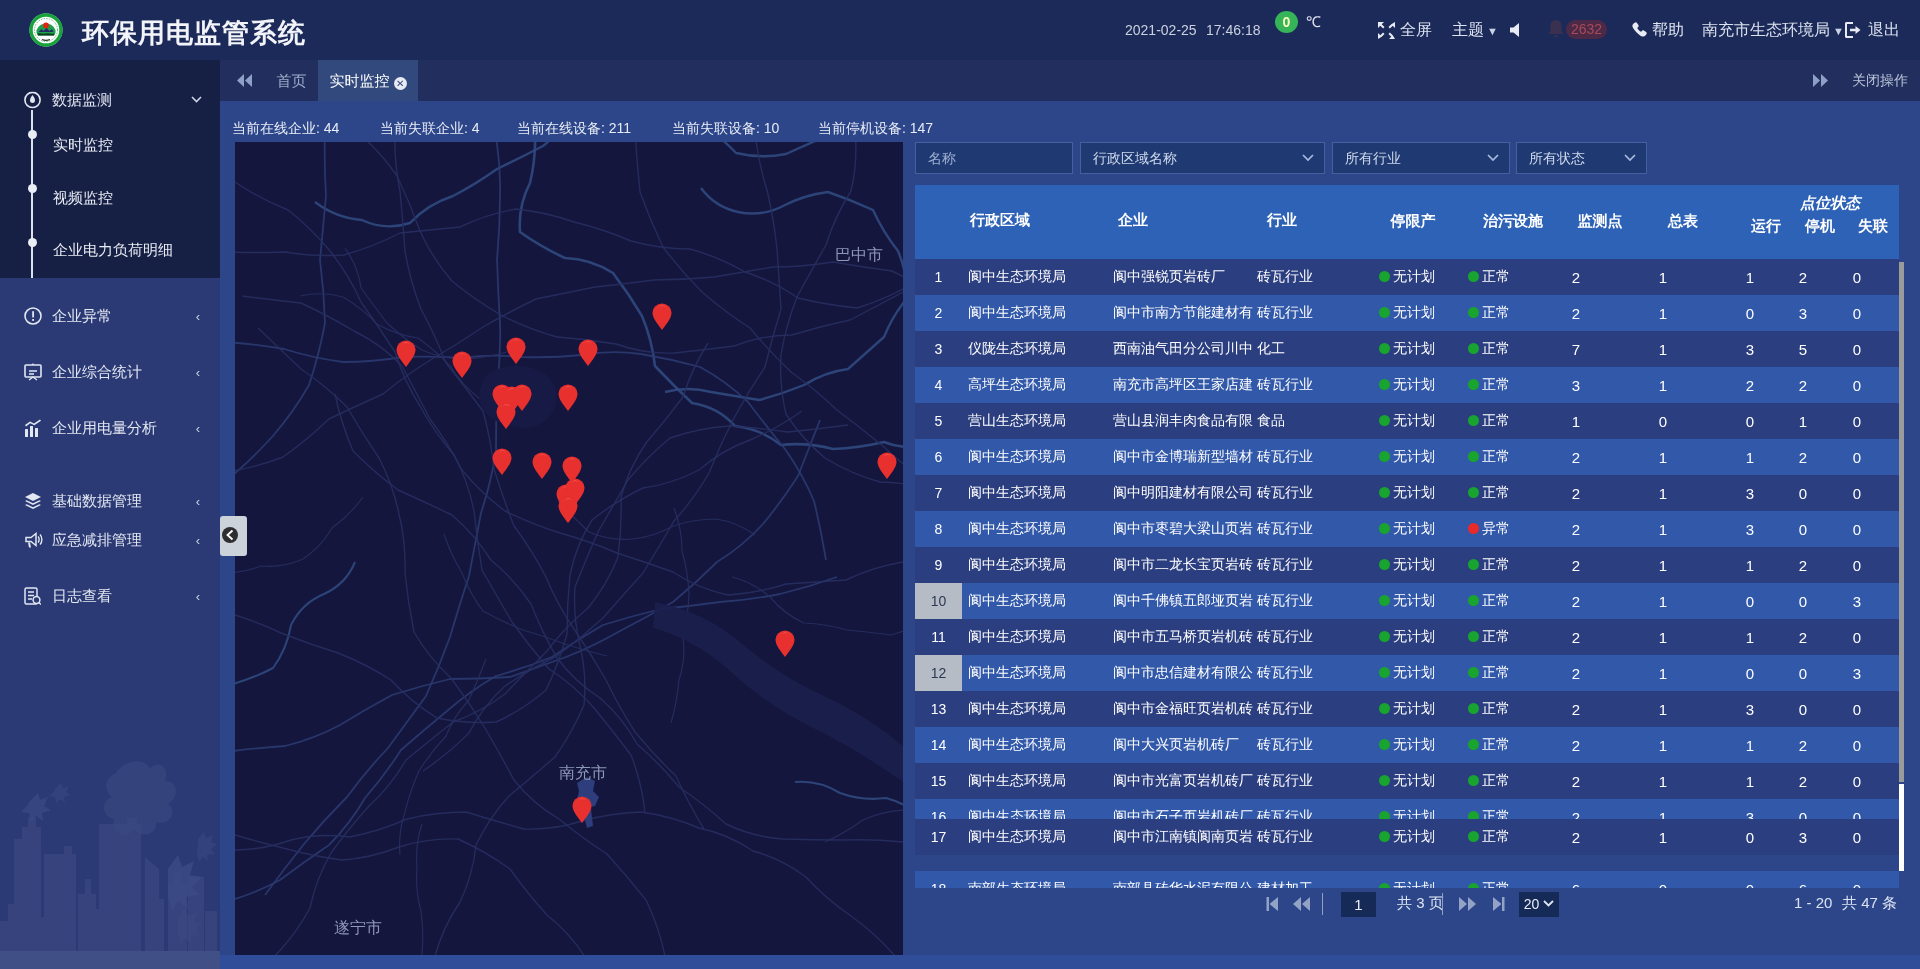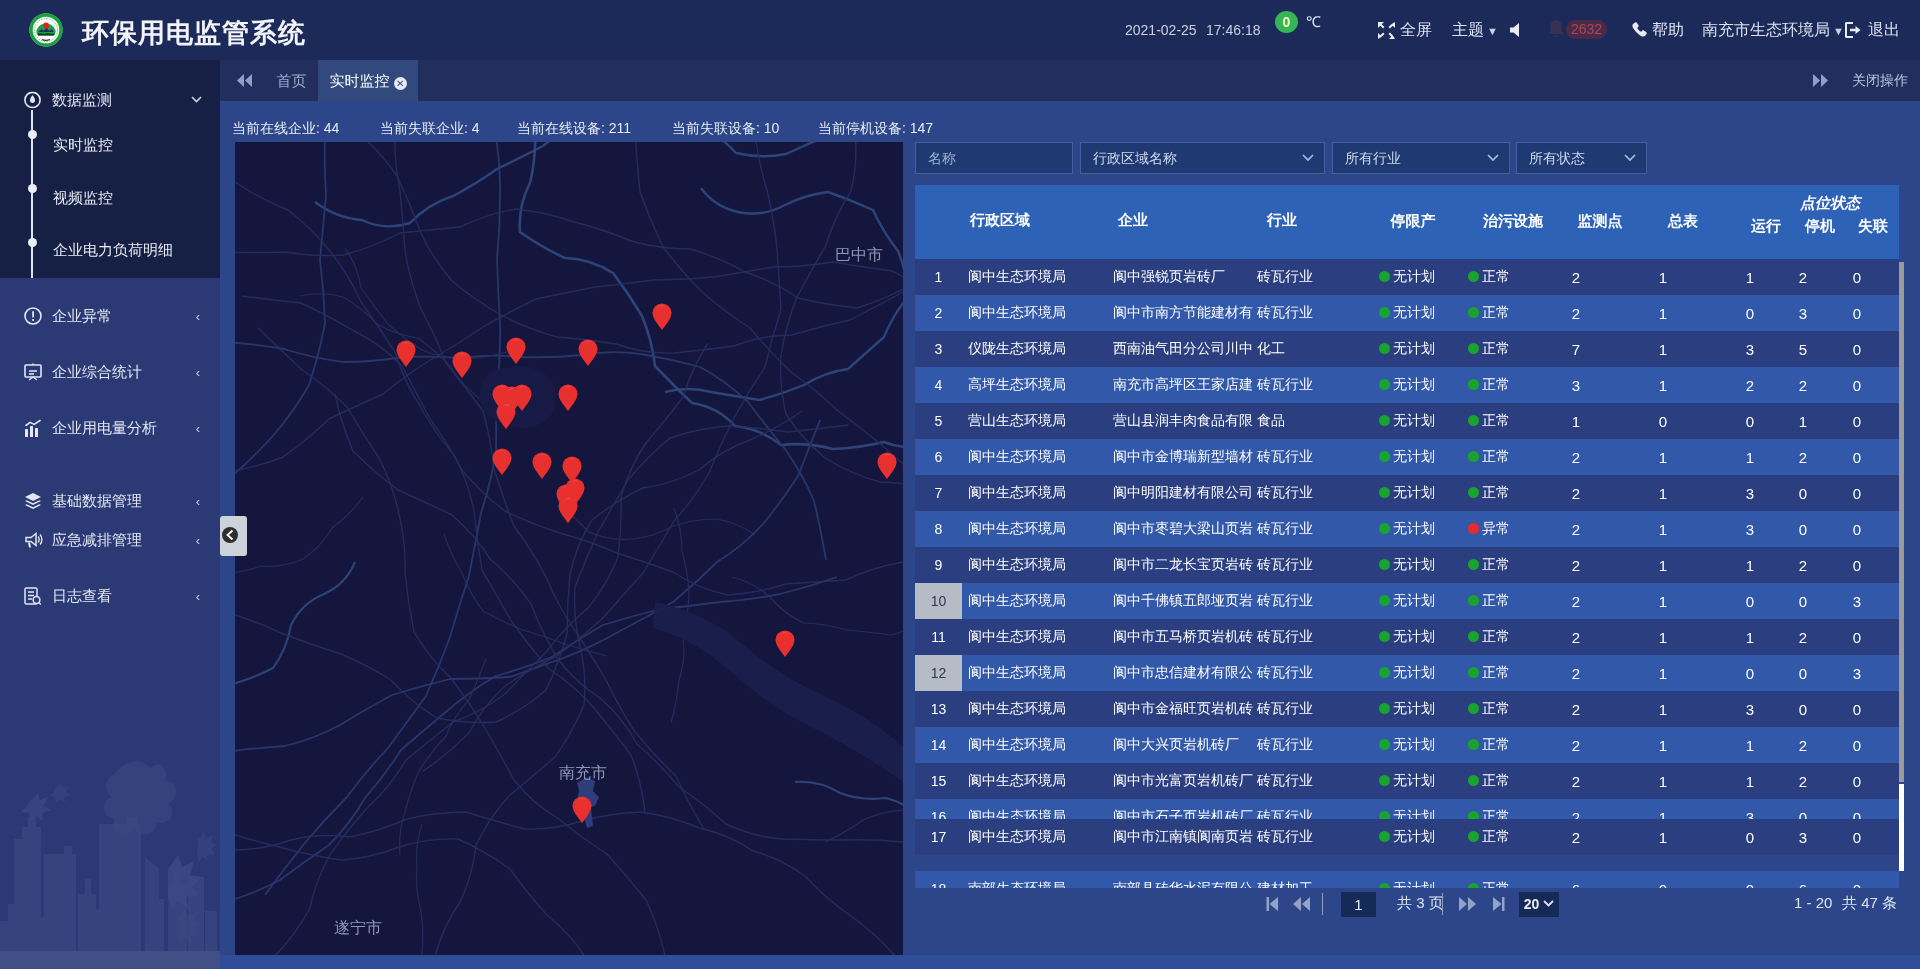--- a/index.html
+++ b/index.html
@@ -649,21 +649,21 @@
 <div class="abs" style="left:407px;top:5px;width:1px;height:22px;background:#8fa0c4;"></div>
 <div class="abs" style="left:426px;top:4px;width:35px;height:25px;background:#152a56;color:#e8ecf5;text-align:center;line-height:25px;font-size:15px;">1</div>
 <div class="abs" style="left:482px;top:6px;color:#dbe3f2;">共 3 页</div>
 <div class="abs" style="left:527px;top:5px;width:1px;height:22px;background:#8fa0c4;"></div>
 <svg class="abs" style="left:544px;top:9px" width="17" height="14" viewBox="0 0 17 14" fill="#93a3c6">
         <path d="M0 0 L8 7 L0 14 Z M9 0 L17 7 L9 14 Z"></path>
       </svg>
 <svg class="abs" style="left:577px;top:9px" width="15" height="14" viewBox="0 0 15 14" fill="#93a3c6">
         <path d="M1 0 L9.5 7 L1 14 Z M10 0 L12.5 0 L12.5 14 L10 14 Z"></path>
       </svg>
-<div class="abs" style="left:604px;top:4px;width:40px;height:25px;background:#152a56;color:#e8ecf5;font-size:14px;line-height:25px;text-align:center;font-weight:bold;">20&nbsp;<svg width="11" height="7" viewBox="0 0 11 7" style="vertical-align:2px;">
+<div class="abs" style="left:604px;top:4px;width:40px;height:25px;background:#152a56;color:#e8ecf5;font-size:14px;line-height:25px;text-align:center;">20&nbsp;<svg width="11" height="7" viewBox="0 0 11 7" style="vertical-align:2px;">
           <path d="M1 1 L5.5 5.5 L10 1" fill="none" stroke="#dfe6f2" stroke-width="1.8"></path>
         </svg></div>
 <div class="abs" style="left:879px;top:6px;color:#dbe3f2;">1 - 20</div>
 <div class="abs" style="left:927px;top:6px;color:#dbe3f2;">共 47 条</div>
 </div>
 </div>
 
 <div class="abs" style="left:220px;top:955px;width:1700px;height:14px;background:#304d99;"></div>
 <div id="vscroll1"></div>
 <div id="vscroll2"></div>

